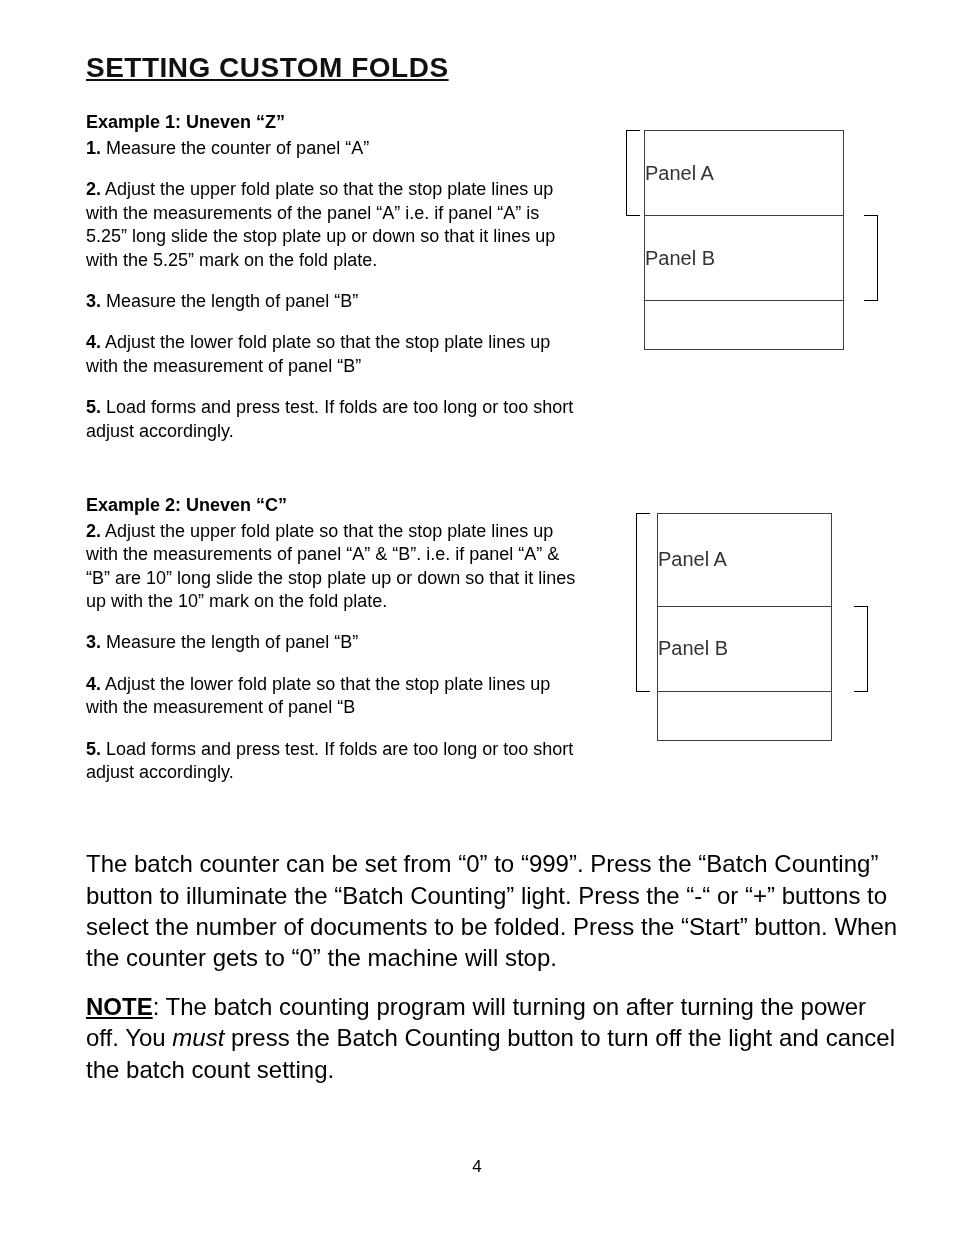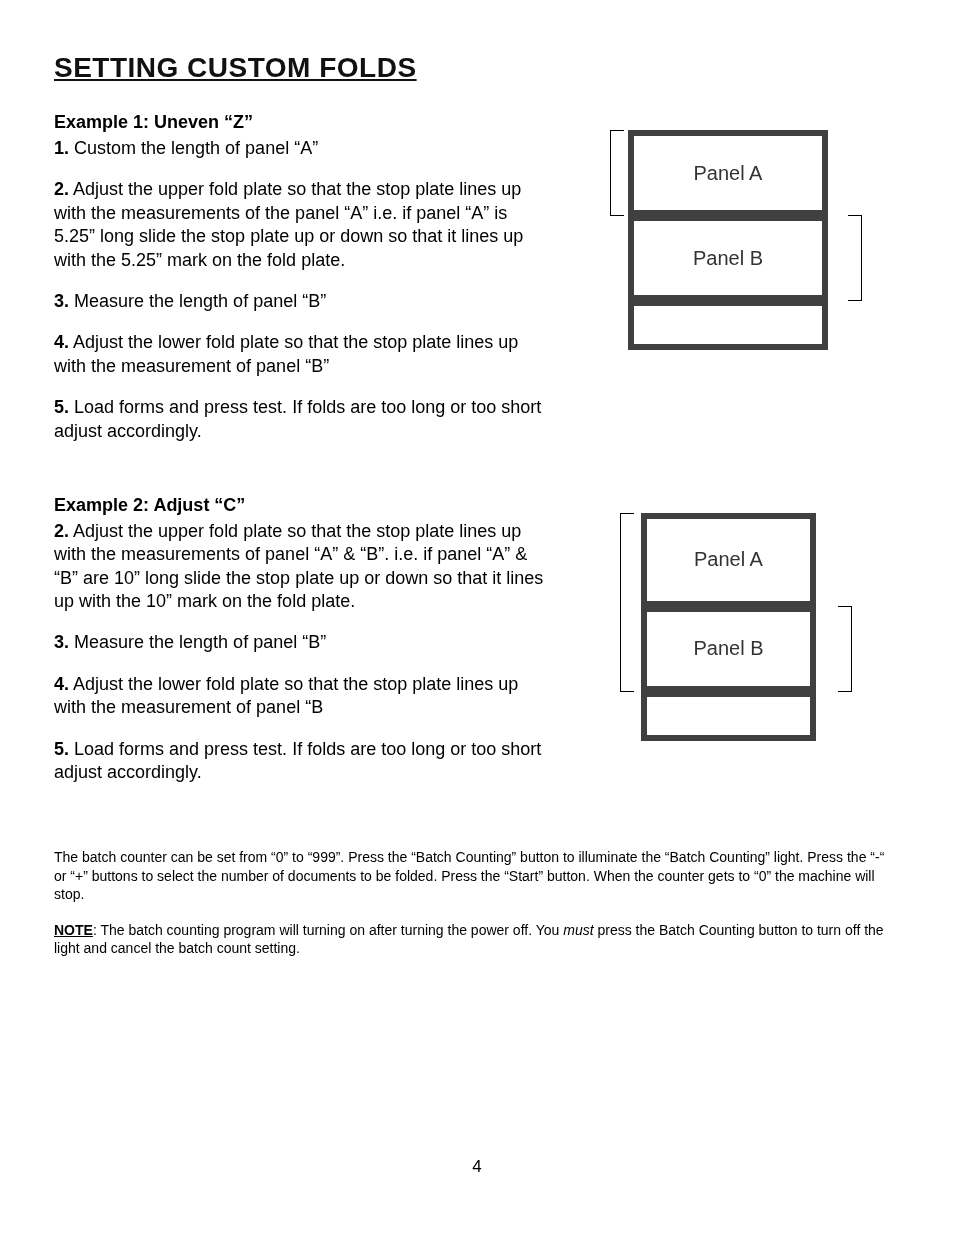--- a/index.html
+++ b/index.html
@@ -7,21 +7,21 @@
     padding: 0;
     background: #fff;
     color: #000;
     font-family: Arial, Helvetica, sans-serif;
   }
   .page {
     width: 954px;
     height: 1235px;
     position: relative;
     box-sizing: border-box;
-    padding: 52px 54px 0 54px;
+    padding: 52px 54px 0 86px;
   }
   h1.section {
     font-family: Arial, Helvetica, sans-serif;
     font-weight: 700;
     font-size: 28px;
     letter-spacing: 0.5px;
     text-decoration: underline;
     text-transform: uppercase;
     margin: 0 0 28px 0;
     color: #111;
@@ -48,40 +48,39 @@
   }
   .step {
     font-size: 18px;
     line-height: 1.3;
     margin: 0 0 18px 0;
   }
   .step .num {
     font-weight: 700;
   }
   .batch-body {
-    font-size: 14px;
+    font-size: 24px;
     line-height: 1.3;
     margin: 0 0 18px 0;
   }
   .batch-body .bold { font-weight: 700; text-decoration: underline; }
   .batch-body .italic { font-style: italic; margin-top: 48px; }
   .diagram {
     position: relative;
     width: 260px;
     height: 230px;
   }
   .diagram .box {
     position: absolute;
     left: 22px;
     width: 200px;
-    border: 6px solid #404040;
+    border: 1px solid #404040;
     box-sizing: border-box;
     display: flex;
     align-items: center;
-    justify-content: center;
     font-size: 20px;
     color: #333;
     background: #fff;
   }
   .diagram .bracket-left, .diagram .bracket-right {
     position: absolute;
     width: 14px;
     box-sizing: border-box;
   }
   .diagram .bracket-left {
@@ -109,21 +108,21 @@
 </head>
 <body>
 
 <div class="page">
 
   <h1 class="section">Setting Custom Folds</h1>
 
   <div class="two-col">
     <div class="text-col">
       <p class="example-title">Example 1: Uneven “Z”</p>
-      <p class="step"><span class="num">1.</span><span> Custom the length of panel “A”</span></p>
+      <p class="step"><span class="num">1.</span><span> Measure the counter of panel “A”</span></p>
       <p class="step"><span class="num">2.</span><span> Adjust the upper fold plate so that the stop plate lines up with the measurements of the panel “A” i.e. if panel “A” is 5.25” long slide the stop plate up or down so that it lines up with the 5.25” mark on the fold plate.</span></p>
       <p class="step"><span class="num">3.</span><span> Measure the length of panel “B”</span></p>
       <p class="step"><span class="num">4.</span><span> Adjust the lower fold plate so that the stop plate lines up with the measurement of panel “B”</span></p>
       <p class="step"><span class="num">5.</span><span> Load forms and press test.  If folds are too long or too short adjust accordingly.</span></p>
     </div>
     <div class="diagram-col">
       <div class="diagram">
         <div class="box" style="top:0; height:86px;">
             <span>Panel A</span>
           </div>
@@ -134,21 +133,21 @@
         <div class="bracket-left" style="top:0; height:86px;"></div>
         <div class="bracket-right" style="top:85px; height:86px;"></div>
       </div>
     </div>
   </div>
 
   <div class="gap20"></div>
 
   <div class="two-col">
     <div class="text-col">
-      <p class="example-title">Example 2: Adjust “C”</p>
+      <p class="example-title">Example 2: Uneven “C”</p>
       <p class="step"><span class="num">2.</span><span> Adjust the upper fold plate so that the stop plate lines up with the measurements of panel “A” &amp; “B”. i.e. if panel “A” &amp; “B” are 10” long slide the stop plate up or down so that it lines up with the 10” mark on the fold plate.</span></p>
       <p class="step"><span class="num">3.</span><span> Measure the length of panel “B”</span></p>
       <p class="step"><span class="num">4.</span><span> Adjust the lower fold plate so that the stop plate lines up with the measurement of panel “B</span></p>
       <p class="step"><span class="num">5.</span><span> Load forms and press test.  If folds are too long or too short adjust accordingly.</span></p>
     </div>
     <div class="diagram-col">
       <div class="diagram">
         <div class="box" style="top:0; left:35px; width:175px; height:94px;">
             <span>Panel A</span>
           </div>

